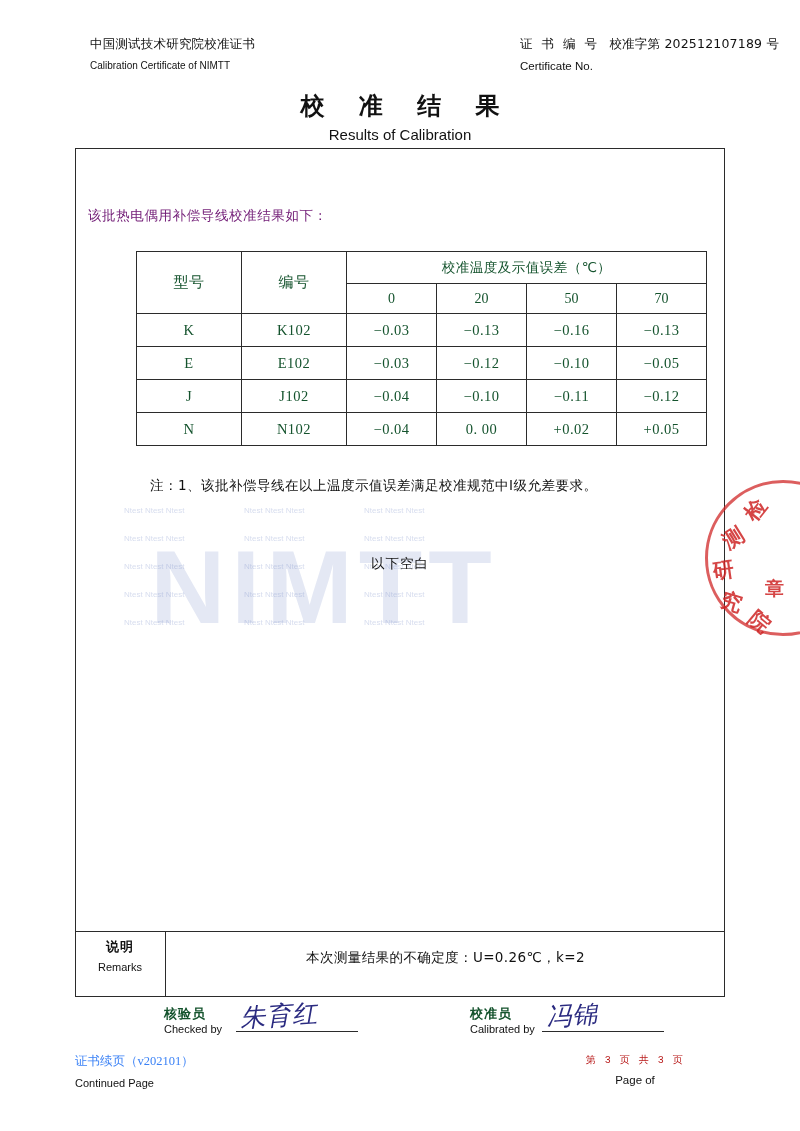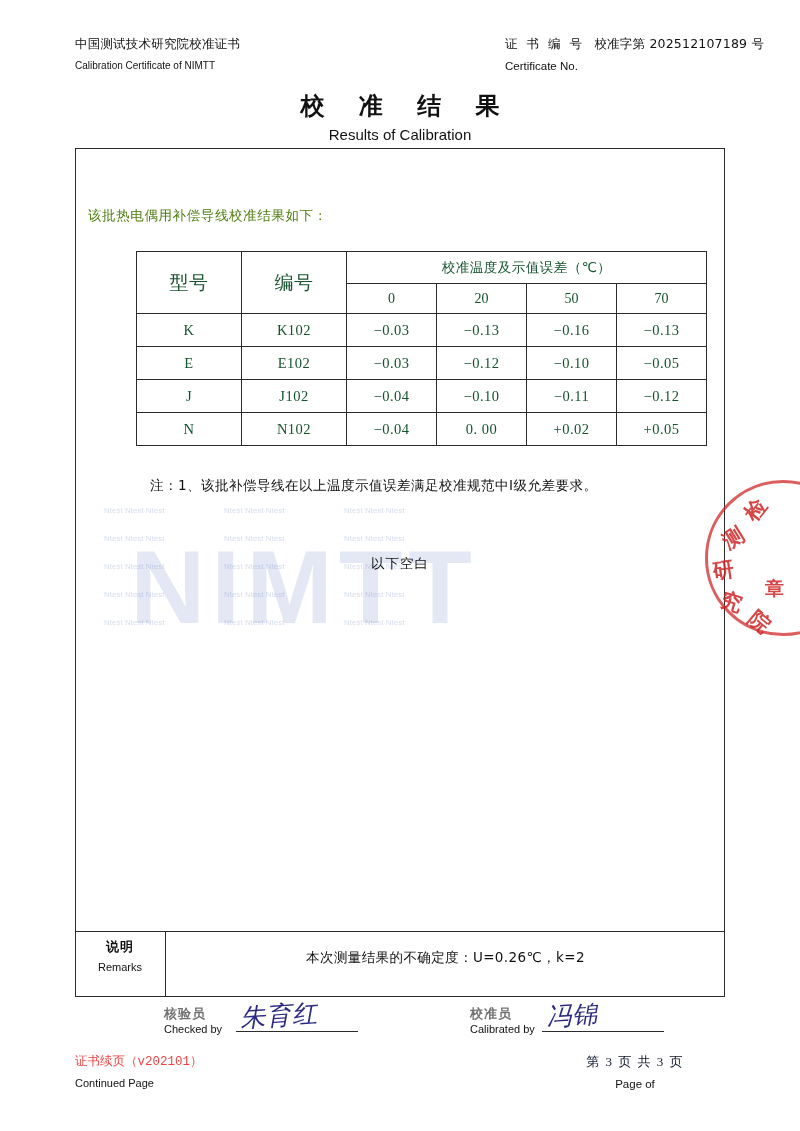--- a/index.html
+++ b/index.html
@@ -18,21 +18,21 @@
   .page {
     position: absolute;
     left: 0; top: 0;
     width: 800px;
     height: 1131px;
   }
 
   
   .hdr {
     position: absolute;
-    left: 75px;
+    left: 90px;
     top: 36px;
     width: 650px;
     height: 46px;
   }
   .hdr-left {
     position: absolute;
     left: 0; top: 0;
   }
   .hdr-left .cn {
     font-family: "DejaVu Sans", "Liberation Sans", sans-serif;
@@ -108,21 +108,21 @@
     box-sizing: border-box;
   }
 
   .intro {
     position: absolute;
     left: 88px;
     top: 207px;
     font-family: "DejaVu Sans", "Liberation Sans", sans-serif;
     font-size: 13.5px;
     letter-spacing: 0.6px;
-    color: #4d7c0f;
+    color: #701a75;
   }
 
   
   table.results {
     position: absolute;
     left: 136px;
     top: 251px;
     width: 570px;
     border-collapse: collapse;
     table-layout: fixed;
@@ -132,21 +132,21 @@
     border: 1px solid #2b2b2b;
     text-align: center;
     vertical-align: middle;
     font-size: 14px;
     color: #14532d;
     height: 29px;
     padding: 0;
   }
   table.results td.cn {
     font-family: Liberation Sans, sans-serif;
-    font-size: 19px;
+    font-size: 15px;
     letter-spacing: 0.5px;
     margin-left: 34px;
   }
   table.results td.hdr-span {
     font-family: "DejaVu Sans", "Liberation Sans", sans-serif;
     font-size: 13.5px;
     letter-spacing: 0.5px;
     height: 31px;
   }
   table.results td.tall {
@@ -180,21 +180,21 @@
     text-align: center;
     font-family: "DejaVu Sans", "Liberation Sans", sans-serif;
     font-size: 13.5px;
     letter-spacing: 1px;
     color: #111;
   }
 
   
   .watermark {
     position: absolute;
-    left: 94px;
+    left: 114px;
     top: 500px;
     width: 420px;
     height: 200px;
     overflow: hidden;
     pointer-events: none;
   }
   .watermark .big {
     position: absolute;
     left: 0; top: 28px;
     width: 420px;
@@ -292,21 +292,21 @@
     top: 1005px;
     height: 40px;
   }
   .sig .lbl-cn {
     position: absolute;
     left: 0; top: 0;
     font-family: "DejaVu Sans", "Liberation Sans", sans-serif;
     font-size: 13px;
     font-weight: bold;
     letter-spacing: 1px;
-    color: #737373;
+    color: #14532d;
     white-space: nowrap;
   }
   .sig .lbl-en {
     position: absolute;
     left: 0; top: 18px;
     font-family: "Liberation Sans", "DejaVu Sans", sans-serif;
     font-size: 11px;
     color: #111;
     white-space: nowrap;
   }
@@ -333,42 +333,42 @@
   .sig-checked { left: 164px; }
   .sig-calibrated { left: 470px; }
 
   
   .foot-left {
     position: absolute;
     left: 75px;
     top: 1053px;
   }
   .foot-left .cn {
-    font-family: Liberation Mono, monospace;
+    font-family: Liberation Serif, serif;
     font-size: 12.5px;
-    color: #ef4444;
+    color: #3b82f6;
   }
   .foot-left .en {
     font-family: "Liberation Sans", "DejaVu Sans", sans-serif;
     font-size: 11px;
     margin-top: 7px;
     color: #111;
   }
   .foot-right {
     position: absolute;
     left: 545px;
     top: 1053px;
     width: 180px;
     text-align: center;
   }
   .foot-right .cn {
-    font-family: Liberation Serif, serif;
-    font-size: 13px;
+    font-family: Liberation Mono, monospace;
+    font-size: 10px;
     letter-spacing: 1.5px;
-    color: #0f172a;
+    color: #b91c1c;
   }
   .foot-right .en {
     font-family: "Liberation Sans", "DejaVu Sans", sans-serif;
     font-size: 11.5px;
     margin-top: 7px;
     color: #111;
   }
 </style>
 </head>
 <body>

